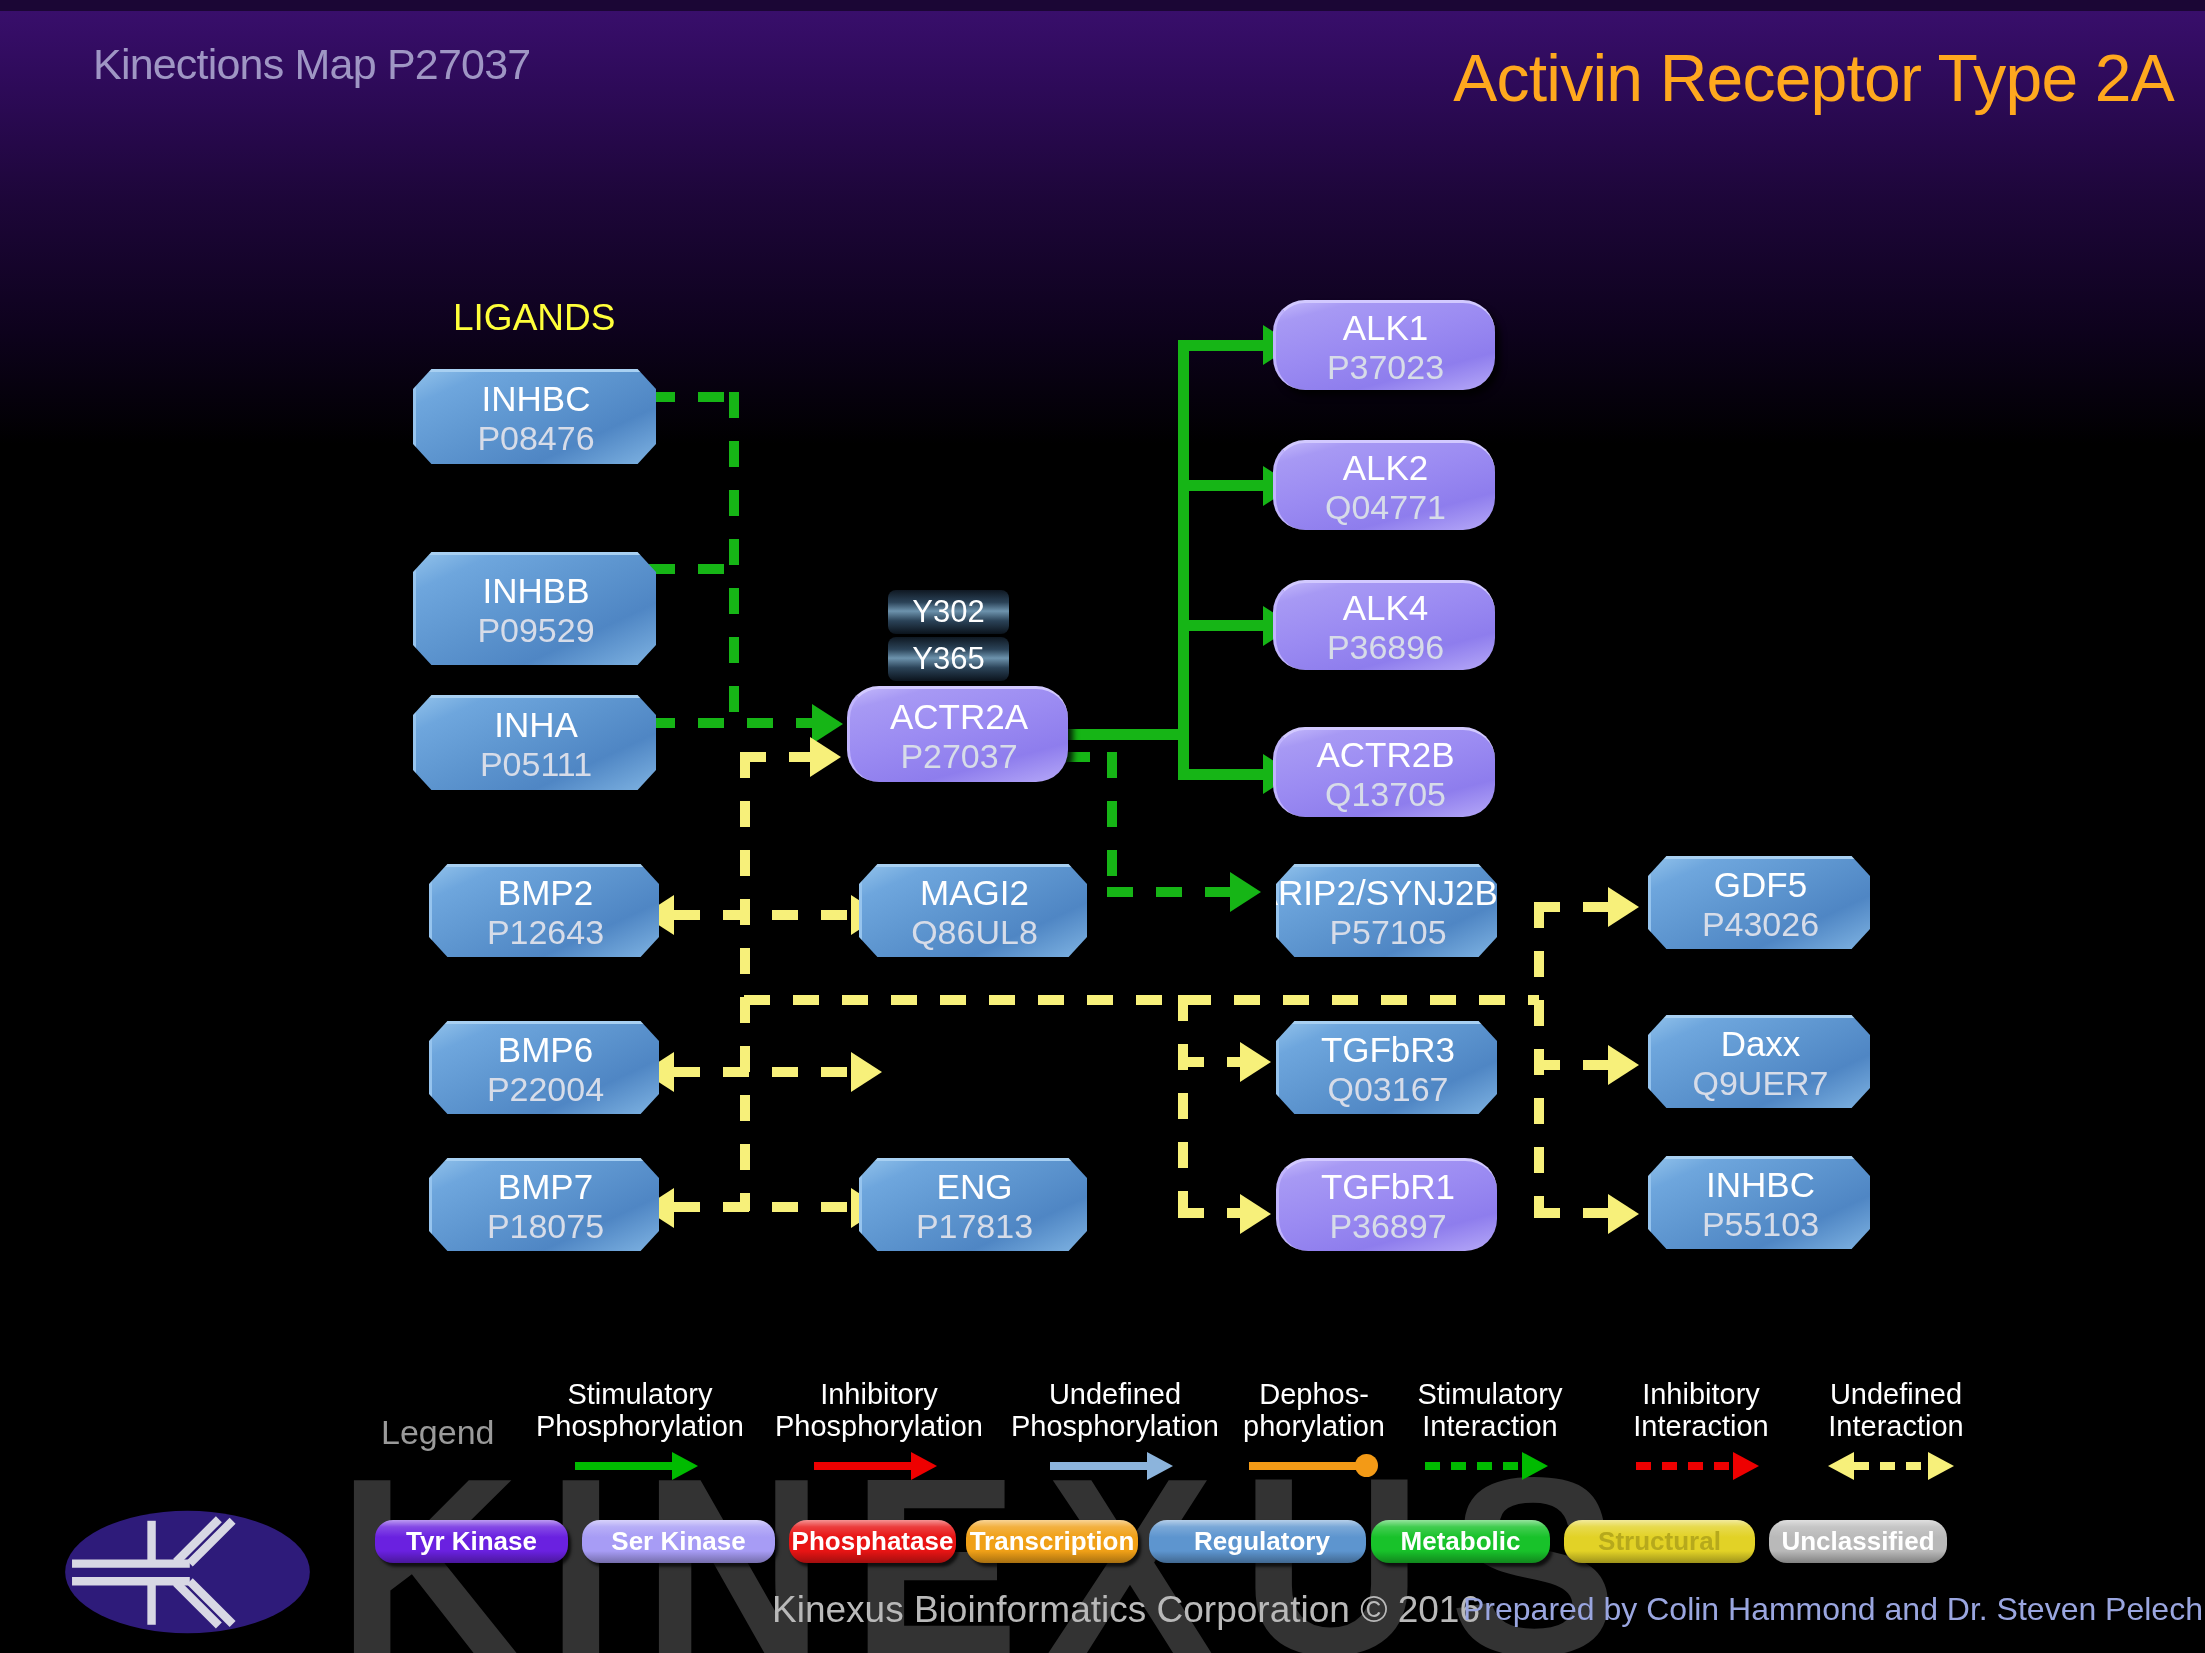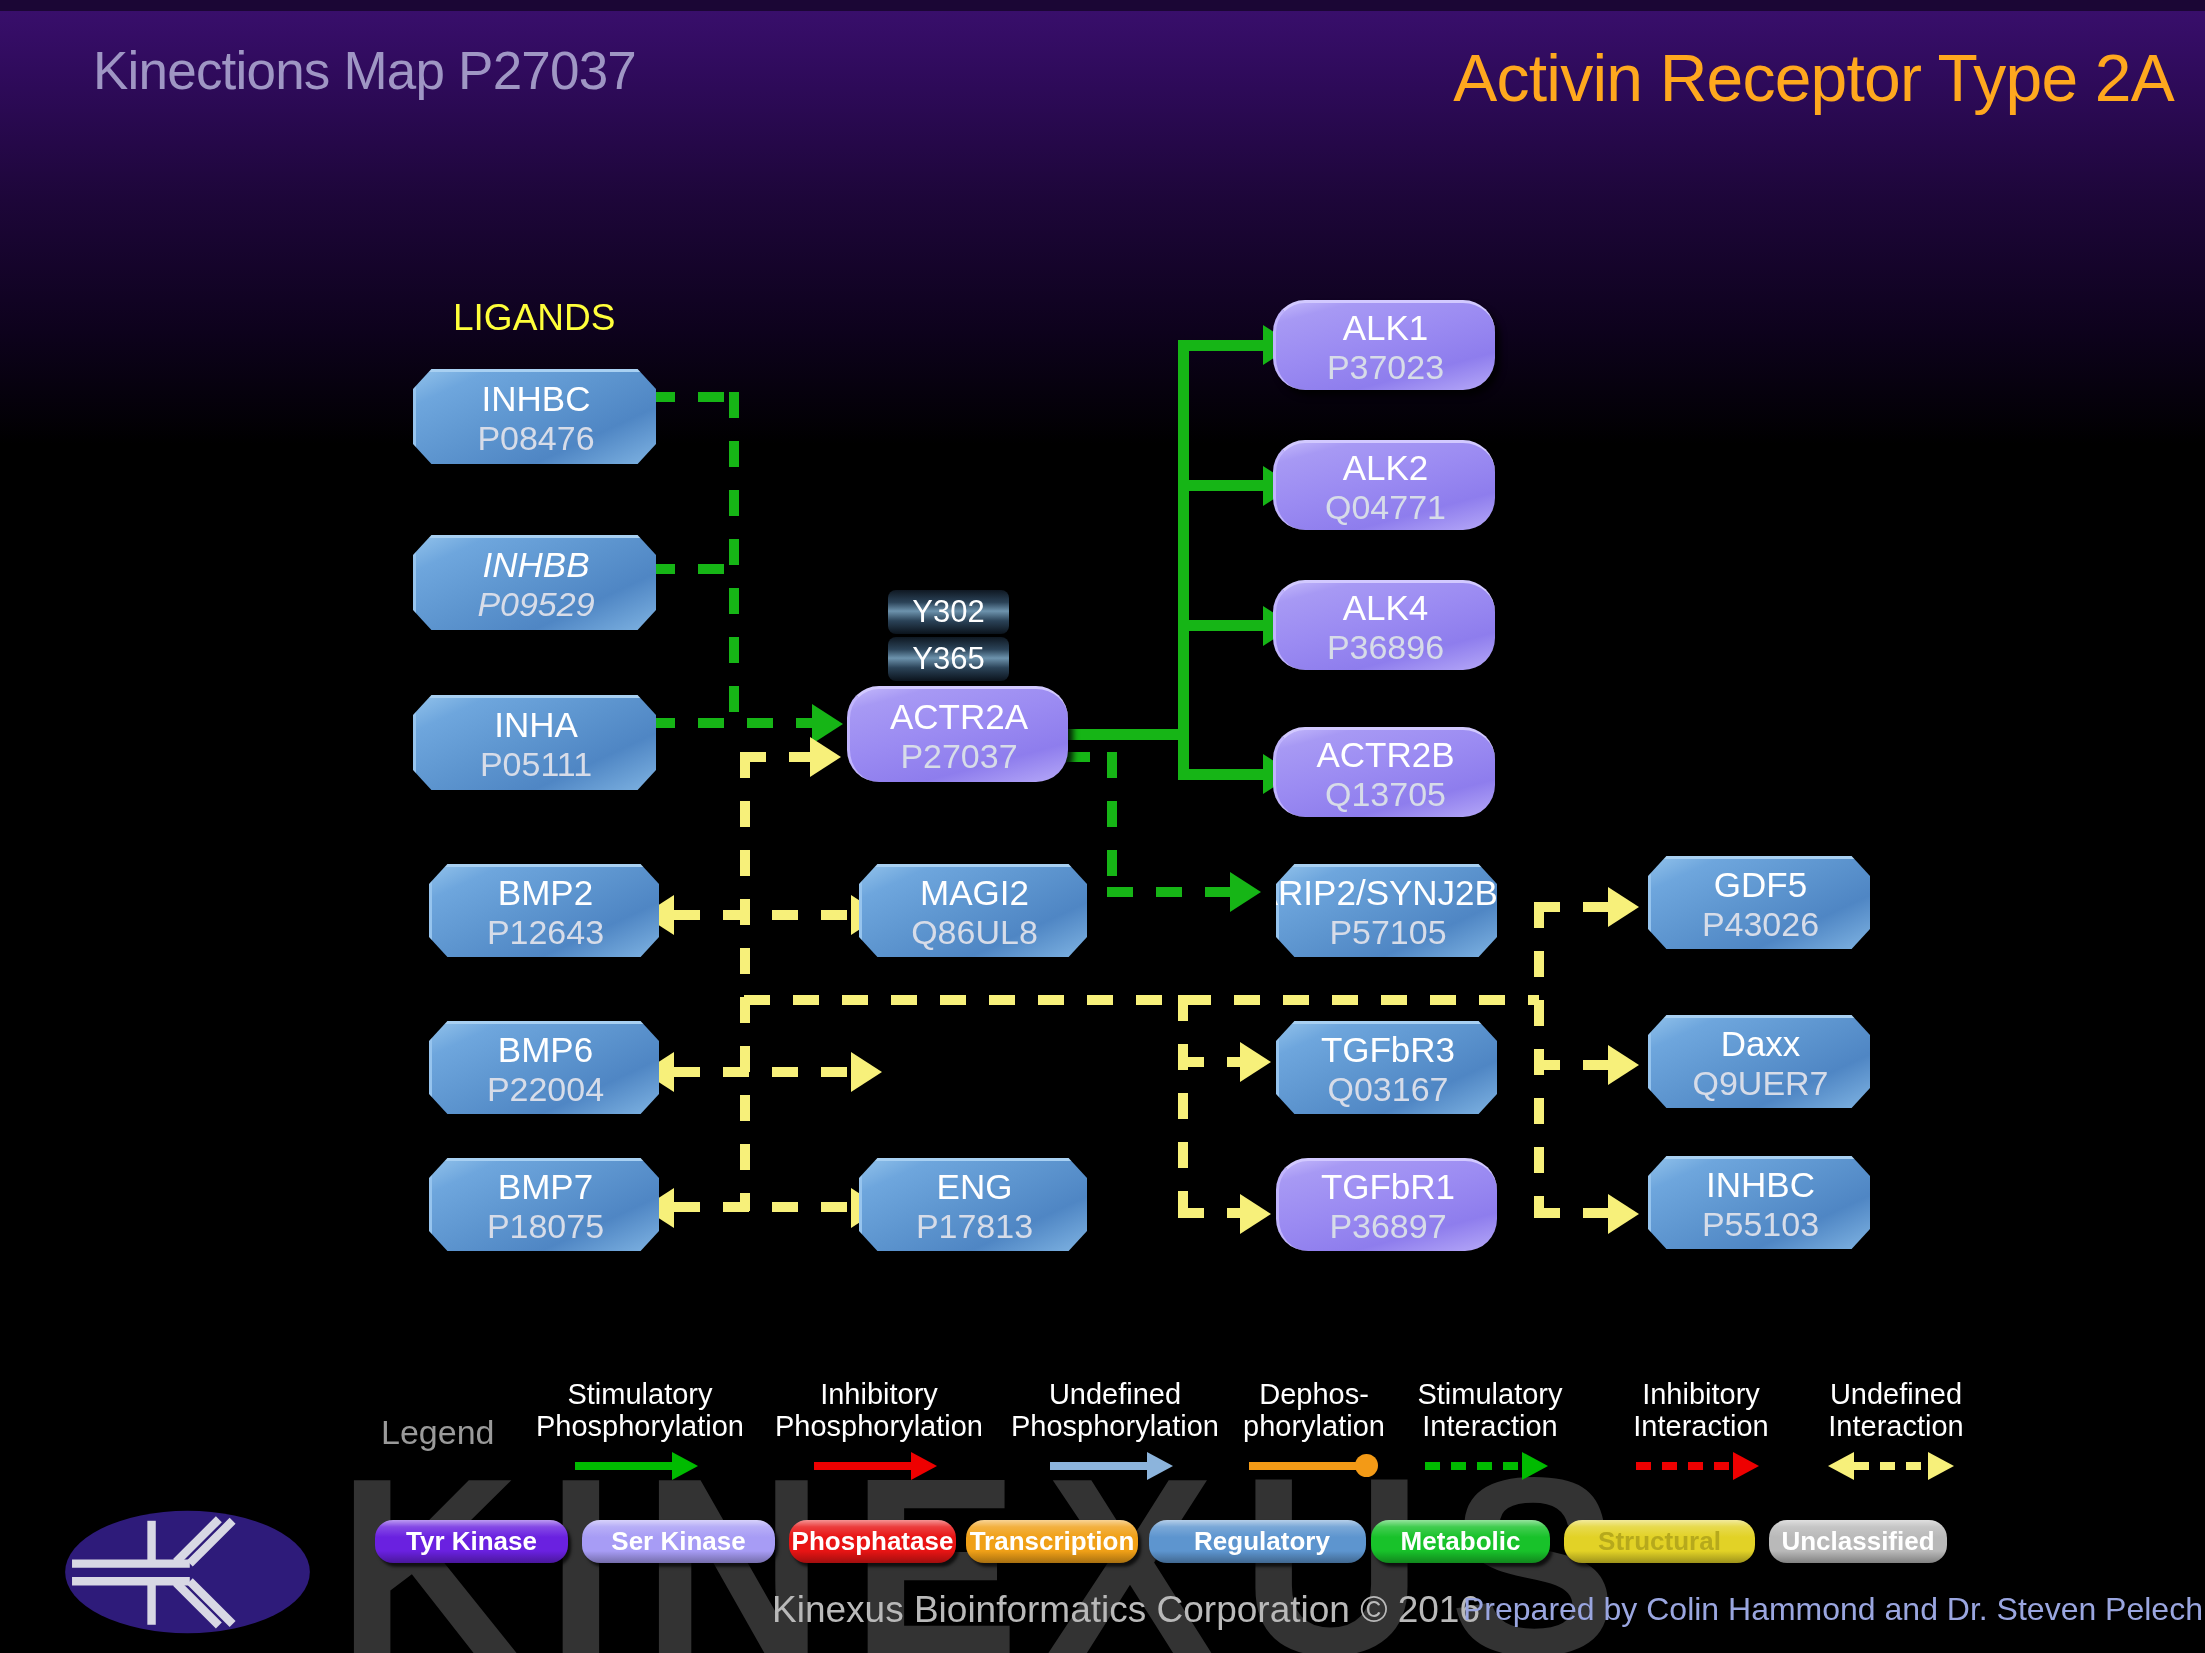--- a/index.html
+++ b/index.html
@@ -6,21 +6,21 @@
   body{width:2205px;height:1654px;overflow:hidden;
        font-family:"Liberation Sans",sans-serif;}
   #stage{position:relative;width:2205px;height:1654px;background:#000;overflow:hidden;}
 
   
   #bg-gradient{position:absolute;left:0;top:0;width:2205px;height:444px;
      background:linear-gradient(to bottom,#3a0f6e 0%,#2d0a58 20%,#1d0639 45%,#0d021c 75%,#000 100%);}
   #bg-top-strip{position:absolute;left:0;top:0;width:2205px;height:10.7px;background:#1b0635;}
 
   
-  #title-left{position:absolute;left:93px;top:40px;font-size:53px;color:#9f96c4;
+  #title-left{position:absolute;left:93px;top:40px;font-size:43px;color:#9f96c4;
      letter-spacing:-0.8px;white-space:nowrap;}
   #title-right{position:absolute;right:31px;top:40px;font-size:66px;color:#ffa81e;
      font-weight:400;white-space:nowrap;letter-spacing:-0.8px;}
 
   #ligands-label{position:absolute;left:453px;top:297px;font-size:37px;color:#ffff3a;}
 
   
   #watermark{position:absolute;left:337px;top:1440px;font-size:253px;color:#333333;
      font-weight:700;letter-spacing:26px;line-height:253px;white-space:nowrap;
      font-family:"Liberation Sans",sans-serif;}
@@ -167,21 +167,21 @@
     <span>Y302</span>
   </div>
   <div class="psite" style="left:888px;top:637px;width:121px;height:44px;">
     <span>Y365</span>
   </div>
 
   <div class="node oct" style="left:413px;top:369px;width:243px;height:95px;">
     <span class="nm">INHBC</span>
     <span class="ac">P08476</span>
   </div>
-  <div class="node oct" style="left:413px;top:535px;width:243px;height:95px;font-style:italic;">
+  <div class="node oct" style="left:413px;top:552px;width:243px;height:113px;">
     <span class="nm">INHBB</span>
     <span class="ac">P09529</span>
   </div>
   <div class="node oct" style="left:413px;top:695px;width:243px;height:95px;">
     <span class="nm">INHA</span>
     <span class="ac">P05111</span>
   </div>
 
   <div class="node pill" style="left:847px;top:686px;width:221px;height:96px;">
     <span class="nm">ACTR2A</span>

